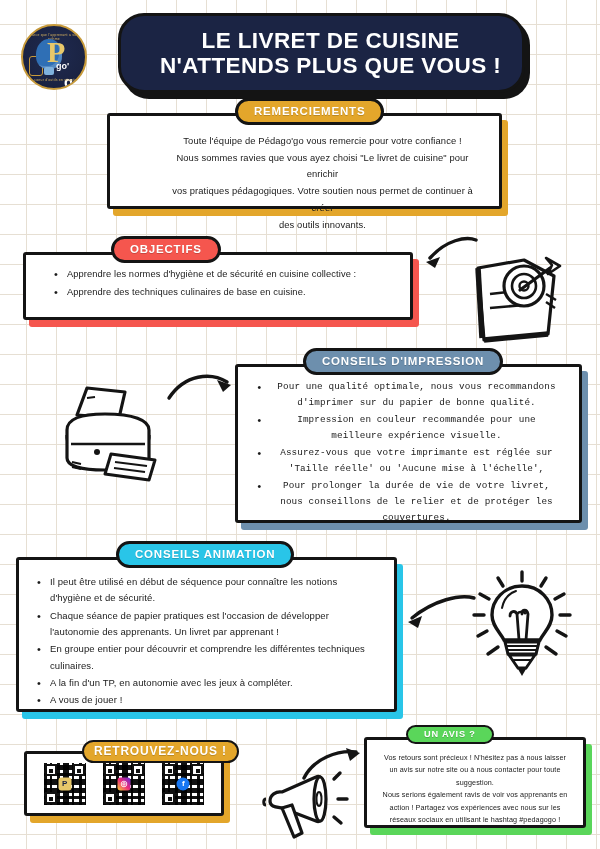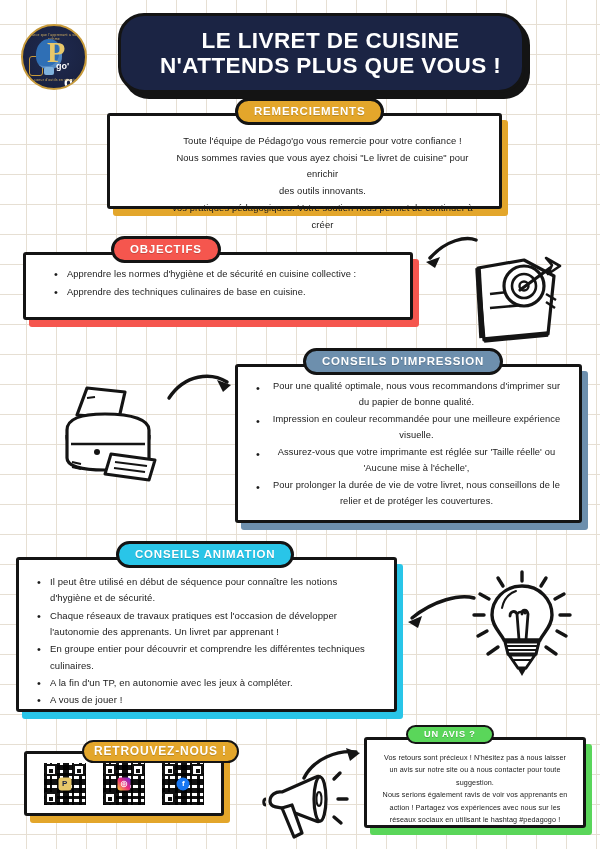--- a/index.html
+++ b/index.html
@@ -142,21 +142,21 @@
   #sec-avis { left: 364px; top: 737px; width: 222px; height: 91px; }
   #sec-avis .shadow { background: #5ad65a; }
   #sec-avis .tab { left: 42px; top: -12px; background: #5ad65a; font-size: 9.2px; padding: 2px 16px 3px; border-width: 2.4px; }
   #sec-avis .inner { padding: 12px 10px 6px; font-size: 7.2px; line-height: 1.72; text-align: center; }
 
   ul.bullets { list-style: none; }
   ul.bullets li { position: relative; padding-left: 13px; margin-bottom: 1px; }
   ul.bullets li:before {
     content: "•"; position: absolute; left: 0; top: -1px; font-size: 11px; color: #1a1a1a;
   }
-  #sec-print ul.bullets li { padding-left: 0; }
+  #sec-print ul.bullets li { padding-left: 0; font-family: Liberation Mono, monospace; }
   #sec-print ul.bullets li:before { left: 2px; top: 0px; }
   #sec-print ul.bullets li { padding-left: 16px; }
 
   .illus { position: absolute; }
   .illus svg { display: block; overflow: visible; }
   .arrow { position: absolute; }
 
   .qr {
     width: 44px; height: 44px;
     background-image:
@@ -206,22 +206,22 @@
       <div>N'ATTENDS PLUS QUE VOUS !</div>
     </div>
   </div>
 
   <div class="card" id="sec-thanks">
     <div class="shadow"></div>
     <div class="body">
       <div class="inner">
         <div>Toute l'équipe de Pédago'go vous remercie pour votre confiance !</div>
         <div>Nous sommes ravies que vous ayez choisi "Le livret de cuisine" pour enrichir</div>
+        <div>vos pratiques pédagogiques. Votre soutien nous permet de continuer à créer</div>
         <div>des outils innovants.</div>
-        <div>vos pratiques pédagogiques. Votre soutien nous permet de continuer à créer</div>
       </div>
     </div>
     <div class="tab">REMERCIEMENTS</div>
   </div>
 
   <div class="card" id="sec-obj">
     <div class="shadow"></div>
     <div class="body">
       <div class="inner">
         <ul class="bullets">
@@ -247,21 +247,21 @@
     </div>
     <div class="tab">CONSEILS D'IMPRESSION</div>
   </div>
 
   <div class="card" id="sec-anim">
     <div class="shadow"></div>
     <div class="body">
       <div class="inner">
         <ul class="bullets">
           <li>Il peut être utilisé en début de séquence pour connaître les notions d'hygiène et de sécurité.</li>
-          <li>Chaque réseaux de travaux pratiques est l'occasion de développer l'autonomie des apprenants. Un livret par apprenant !</li>
+          <li>Chaque séance de papier pratiques est l'occasion de développer l'autonomie des apprenants. Un livret par apprenant !</li>
           <li>En groupe entier pour découvrir et comprendre les différentes techniques culinaires.</li>
           <li>A la fin d'un TP, en autonomie avec les jeux à compléter.</li>
           <li>A vous de jouer !</li>
         </ul>
       </div>
     </div>
     <div class="tab">CONSEILS ANIMATION</div>
   </div>
 
   <div class="card" id="sec-qr">

